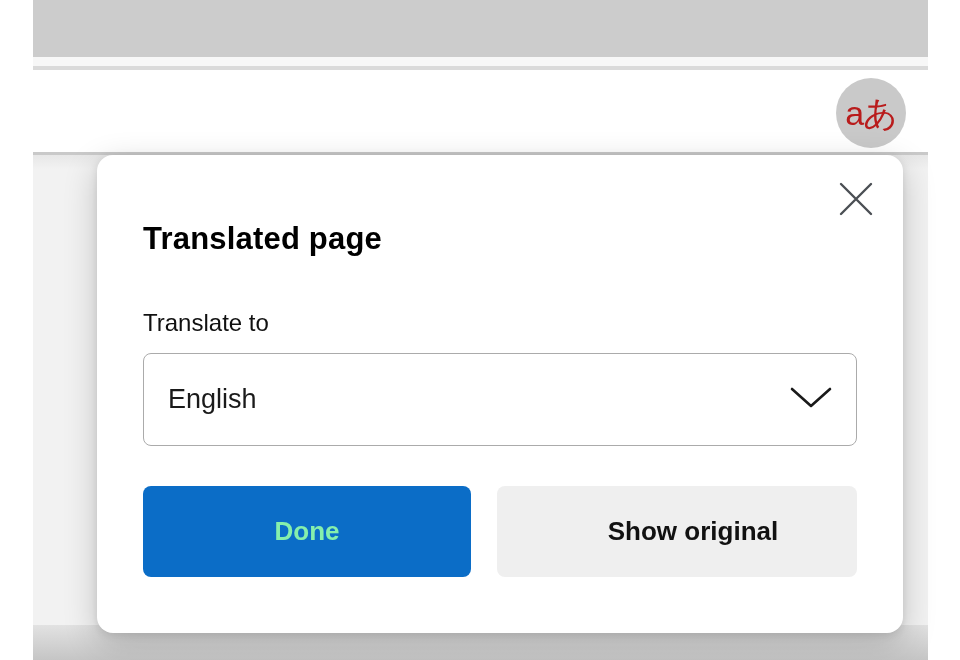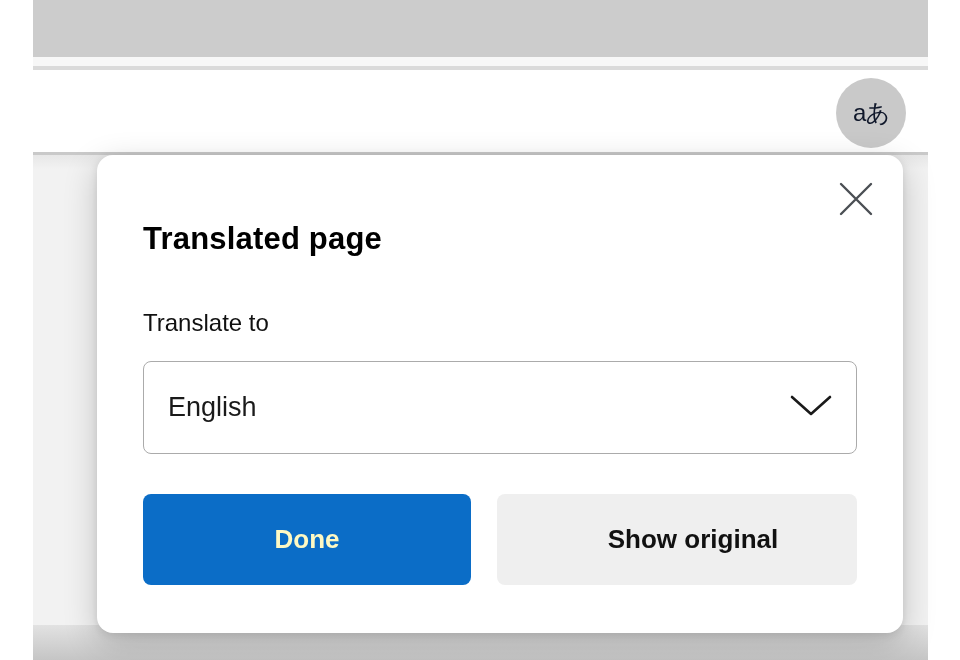--- a/index.html
+++ b/index.html
@@ -35,23 +35,23 @@
     position: relative;
     flex: 0 0 auto;
   }
   .translate-circle {
     position: absolute;
     right: 22px; top: 8px;
     width: 70px; height: 70px;
     border-radius: 50%;
     background: #c9c9c9;
     display: flex; align-items: center; justify-content: center;
-    font-size: 24px;
+    font-size: 34px;
     line-height: 1;
-    color: #0f172a;
+    color: #b91c1c;
     cursor: pointer;
     letter-spacing: -1px;
   }
   .content-rule {
     height: 3px;
     background: #c9c9c9;
     flex: 0 0 auto;
   }
   .page-content {
     flex: 1 1 auto;
@@ -89,21 +89,21 @@
     color: #000000;
     letter-spacing: 0.2px;
   }
   .field-label {
     margin-top: 52px;
     font-size: 24px;
     font-weight: 400;
     color: #111111;
   }
   .select-box {
-    margin-top: 24px;
+    margin-top: 16px;
     height: 93px;
     width: 714px;
     border: 1px solid #ababab;
     border-radius: 8px;
     background: #ffffff;
     display: flex; align-items: center;
     padding: 0 24px;
     cursor: pointer;
   }
   .select-value {
@@ -123,21 +123,21 @@
     height: 91px;
     border: none;
     border-radius: 8px;
     font-family: inherit;
     font-size: 26px;
     font-weight: 700;
     cursor: pointer;
   }
   .btn-primary {
     background: #0b6dc7;
-    color: #fef9c3;
+    color: #86efac;
   }
   .btn-secondary {
     background: #efefef;
     color: #111111;
     padding-left: 32px;
   }
 </style>
 </head>
 <body>
 

